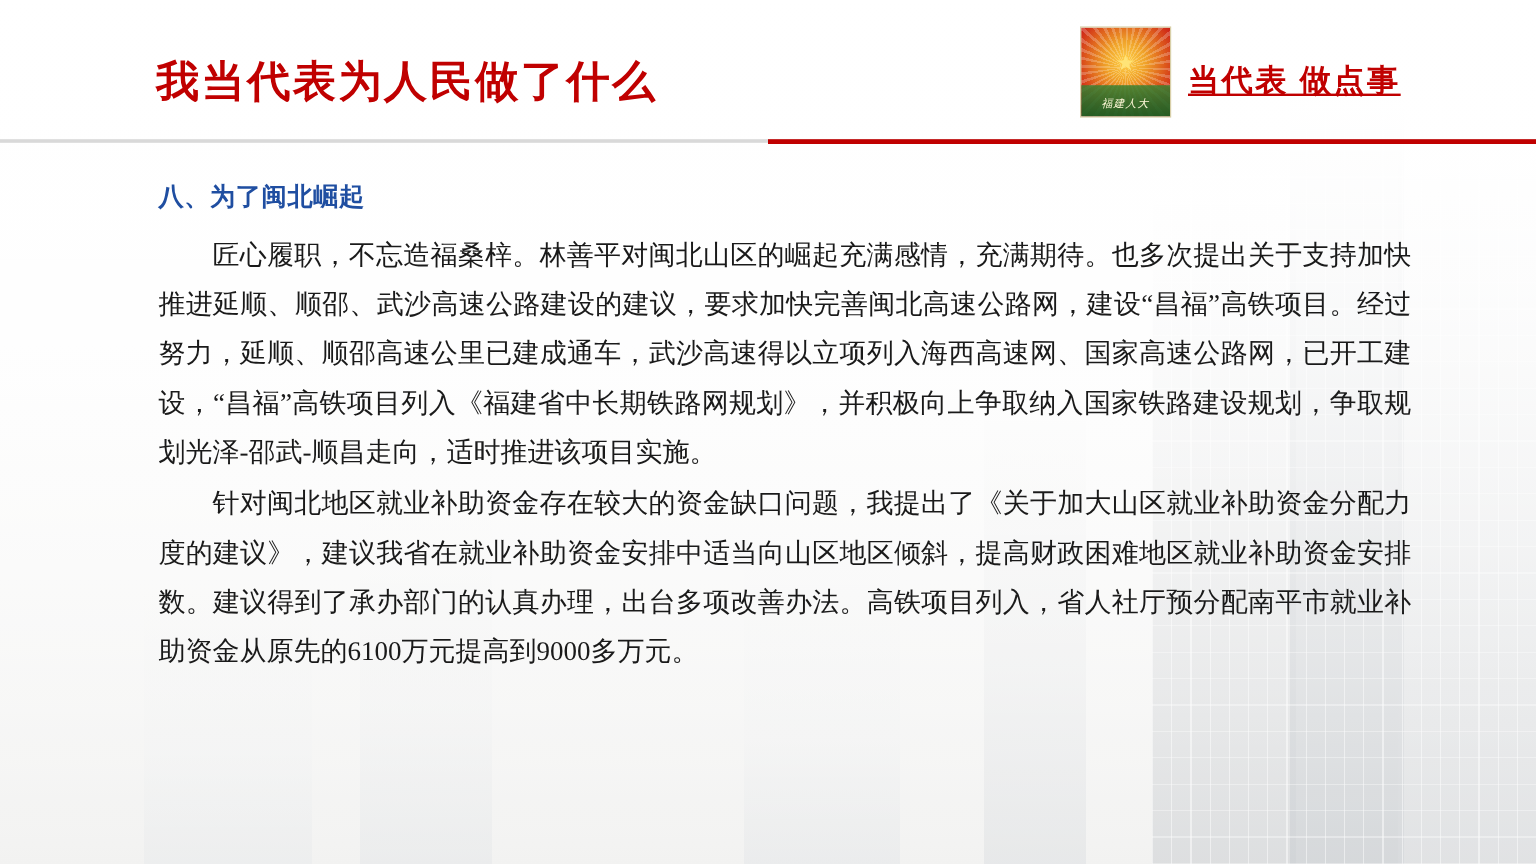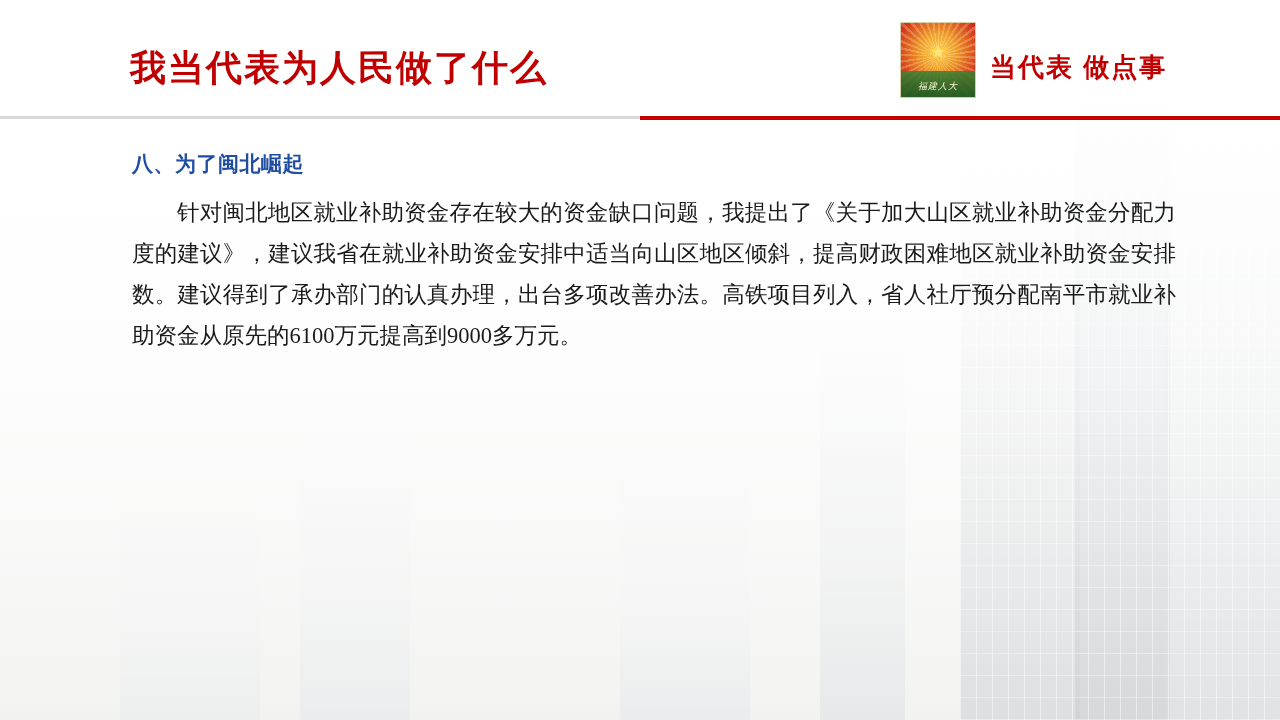--- a/index.html
+++ b/index.html
@@ -146,20 +146,21 @@
   .brand-slogan {
     position: absolute;
     left: 990px;
     top: 50px;
     font-family: "Liberation Sans", "DejaVu Sans", sans-serif;
     font-weight: bold;
     font-size: 26px;
     color: #c00000;
     letter-spacing: 2px;
     white-space: nowrap;
+    text-decoration: underline;
   }
 
   
   .content {
     position: absolute;
     left: 132px;
     top: 150px;
     width: 1044px;
   }
   .section-heading {
@@ -211,17 +212,18 @@
 
     <div class="brand-slogan">当代表  做点事</div>
 
     <div class="header-rule"></div>
     <div class="header-rule-accent"></div>
   </div>
 
   <div class="content">
     <div class="section-heading">八、为了闽北崛起</div>
 
+    <p class="para">匠心履职，不忘造福桑梓。林善平对闽北山区的崛起充满感情，充满期待。也多次提出关于支持加快推进延顺、顺邵、武沙高速公路建设的建议，要求加快完善闽北高速公路网，建设“昌福”高铁项目。经过努力，延顺、顺邵高速公里已建成通车，武沙高速得以立项列入海西高速网、国家高速公路网，已开工建设，“昌福”高铁项目列入《福建省中长期铁路网规划》，并积极向上争取纳入国家铁路建设规划，争取规划光泽-邵武-顺昌走向，适时推进该项目实施。</p>
 
     <p class="para">针对闽北地区就业补助资金存在较大的资金缺口问题，我提出了《关于加大山区就业补助资金分配力度的建议》，建议我省在就业补助资金安排中适当向山区地区倾斜，提高财政困难地区就业补助资金安排数。建议得到了承办部门的认真办理，出台多项改善办法。高铁项目列入，省人社厅预分配南平市就业补助资金从原先的6100万元提高到9000多万元。</p>
   </div>
 
 </div>
 
 </body></html>

